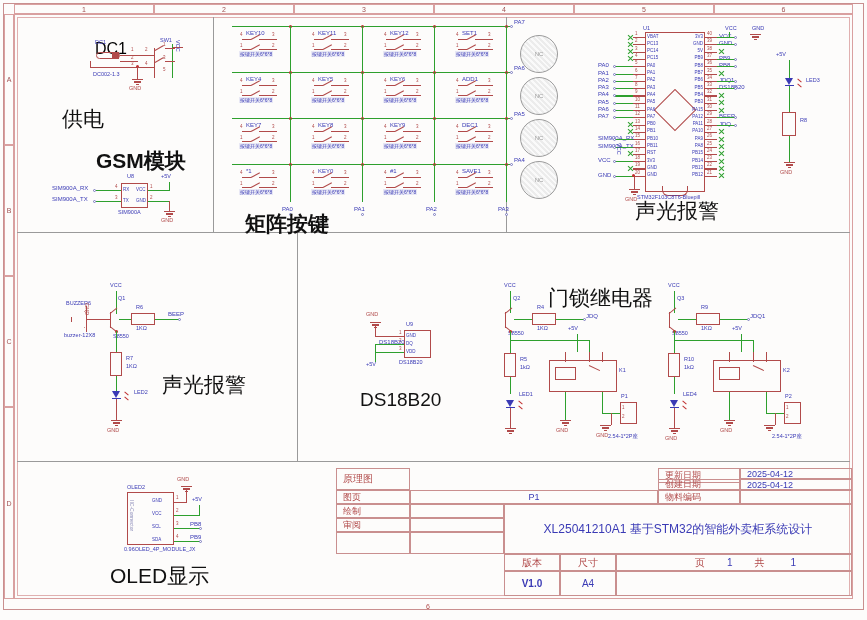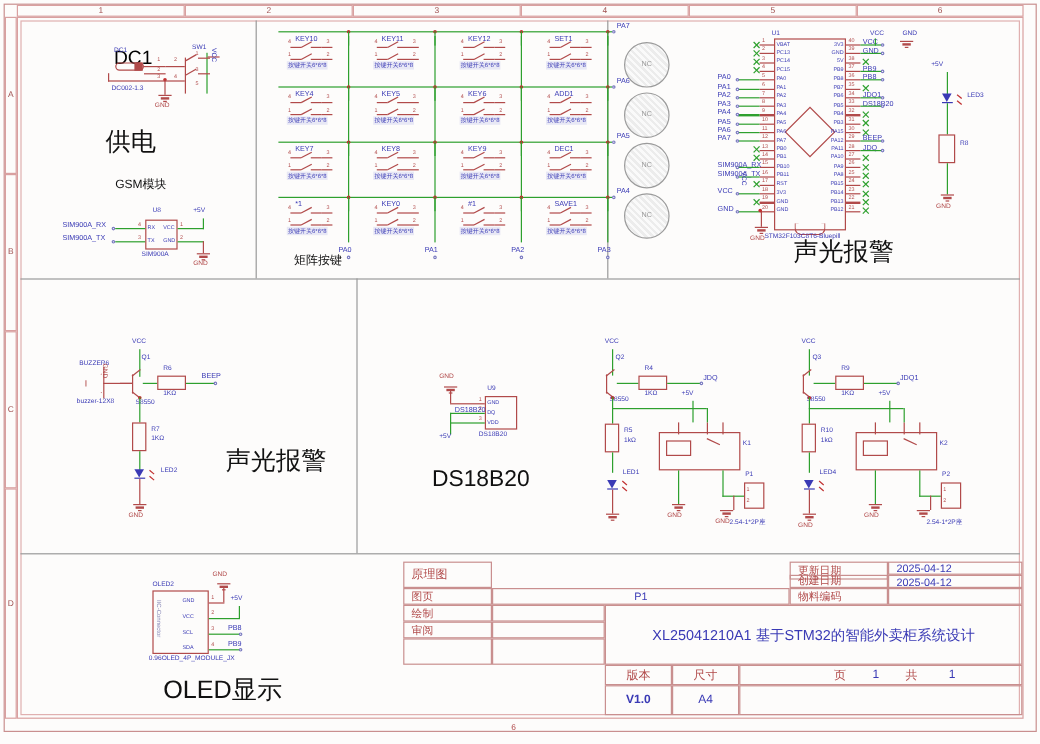--- a/index.html
+++ b/index.html
@@ -23,22 +23,22 @@
   .rwire{background:#b14a4a;}
   .box{border:1px solid #b14a4a;box-sizing:border-box;background:transparent;}
   .lbl{color:#3a3ab5;font-size:5.5px;white-space:nowrap;line-height:1;}
   .lbl-r{color:#b14a4a;font-size:5.5px;white-space:nowrap;line-height:1;}
   .pin{color:#3a3ab5;font-size:4.5px;white-space:nowrap;line-height:1;}
   .pnum{color:#b14a4a;font-size:4.5px;white-space:nowrap;line-height:1;}
   .net{color:#3a3ab5;font-size:6px;white-space:nowrap;line-height:1;}
   .junction{width:3px;height:3px;border-radius:50%;background:#c03030;}
   .port-dot{width:3px;height:3px;border-radius:50%;border:1px solid #7a7ac0;box-sizing:border-box;background:#fff;}
   .section-title{color:#111;white-space:nowrap;line-height:1;}
-  .cn-big{font-size:21px;margin-left:26px;}
-  .cn-mid{font-size:10px;}
+  .cn-big{font-size:21px;}
+  .cn-mid{font-size:21px;font-weight:bold;}
   .en-mid{font-size:16px;}
   
   .gnd i{display:block;background:#b14a4a;margin:0 auto;height:1.2px;}
   .gnd i:nth-child(1){width:11px;}
   .gnd i:nth-child(2){width:7px;margin-top:1.2px;}
   .gnd i:nth-child(3){width:3px;margin-top:1.2px;}
   
   .res{border:1px solid #b14a4a;box-sizing:border-box;}
   
   .led-tri{width:0;height:0;border-left:4px solid transparent;border-right:4px solid transparent;border-top:7px solid #3a3ab5;}
@@ -956,20 +956,21 @@
   <div class="abs pnum" style="left:622px;top:406px;">1</div>
   <div class="abs pnum" style="left:622px;top:415px;">2</div>
   <div class="abs lbl" style="left:608px;top:434px;">2.54-1*2P座</div>
   <div class="abs rwire wirev" style="left:611px;top:413px;height:12px;"></div>
   <div class="abs gnd" style="left:600px;top:425px;width:11px;">
       <i></i>
       <i></i>
       <i></i>
     </div>
   <div class="abs lbl-r" style="left:596px;top:433px;">GND</div>
+  <div class="abs section-title cn-big" style="left:548px;top:287px;">门锁继电器</div>
 
   <div class="abs lbl" style="left:668px;top:283px;">VCC</div>
   <div class="abs wire wirev" style="left:674px;top:291px;height:22px;"></div>
   <div class="abs lbl" style="left:677px;top:296px;">Q3</div>
   <div class="abs rwire" style="left:669px;top:312px;width:1.4px;height:16px;"></div>
   <div class="abs rwire" style="left:669px;top:313px;width:9px;height:1.2px;transform:rotate(-38deg);transform-origin:left center;"></div>
   <div class="abs rwire" style="left:669px;top:326px;width:9px;height:1.2px;transform:rotate(38deg);transform-origin:left center;"></div>
   <div class="abs lbl" style="left:672px;top:331px;">S8550</div>
   <div class="abs wire wireh" style="left:678px;top:319px;width:18px;"></div>
   <div class="abs res" style="left:696px;top:313px;width:24px;height:12px;"></div>

